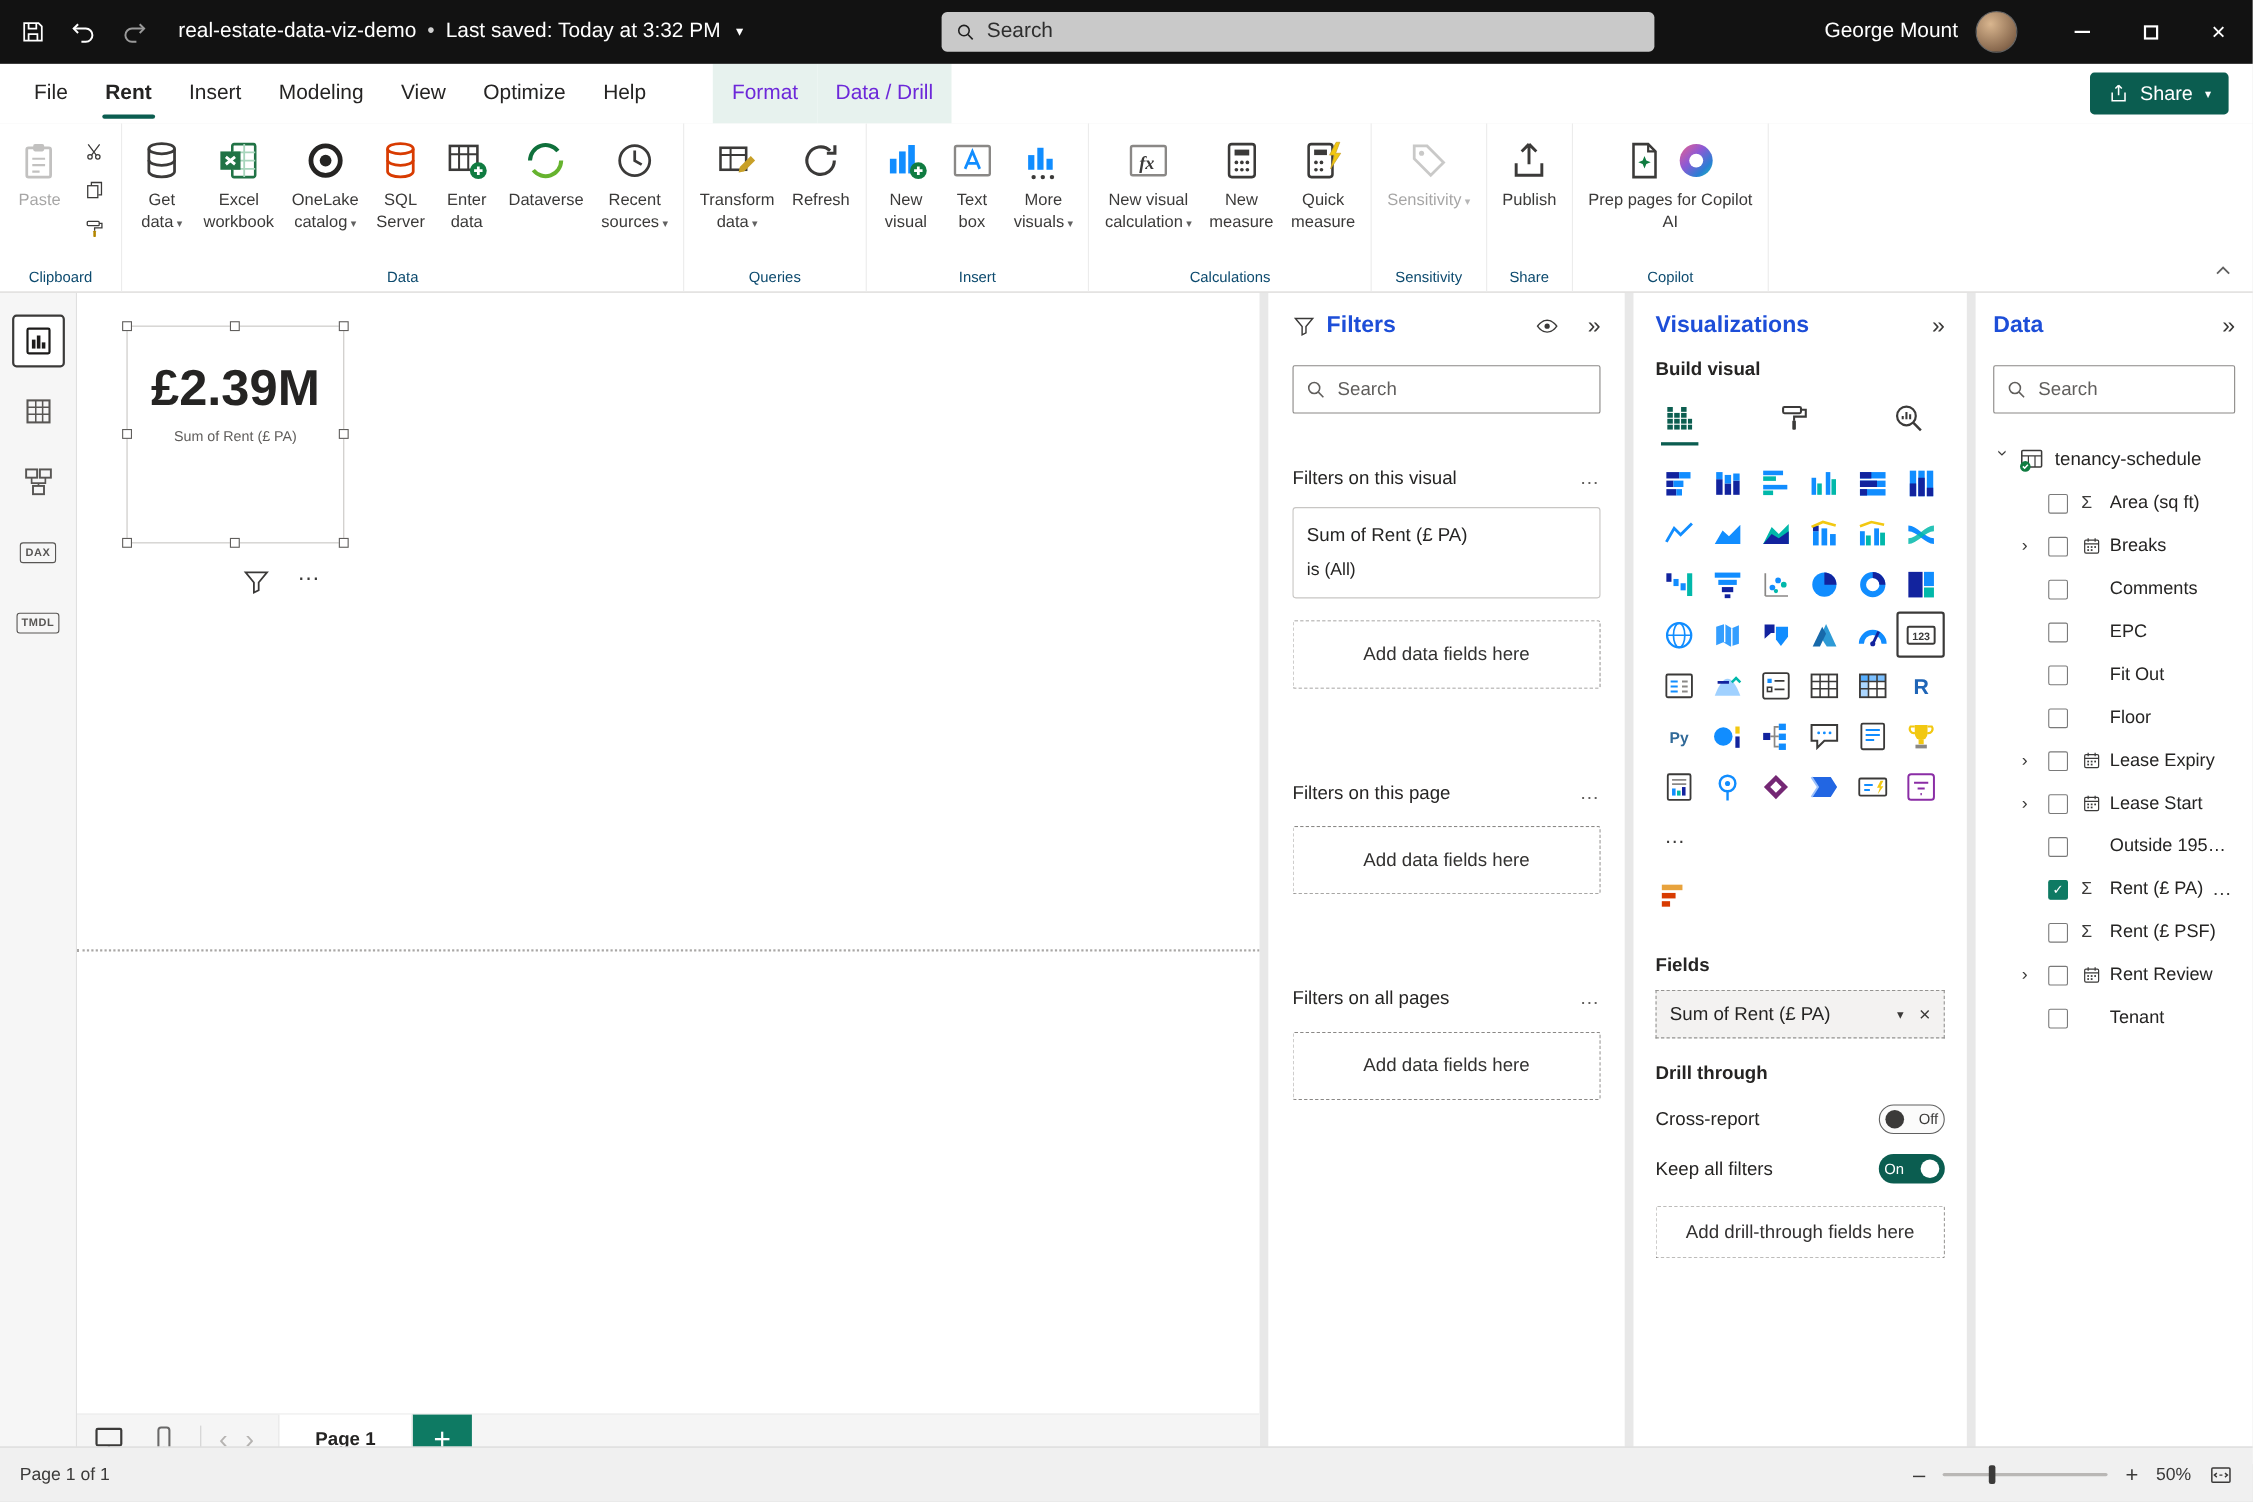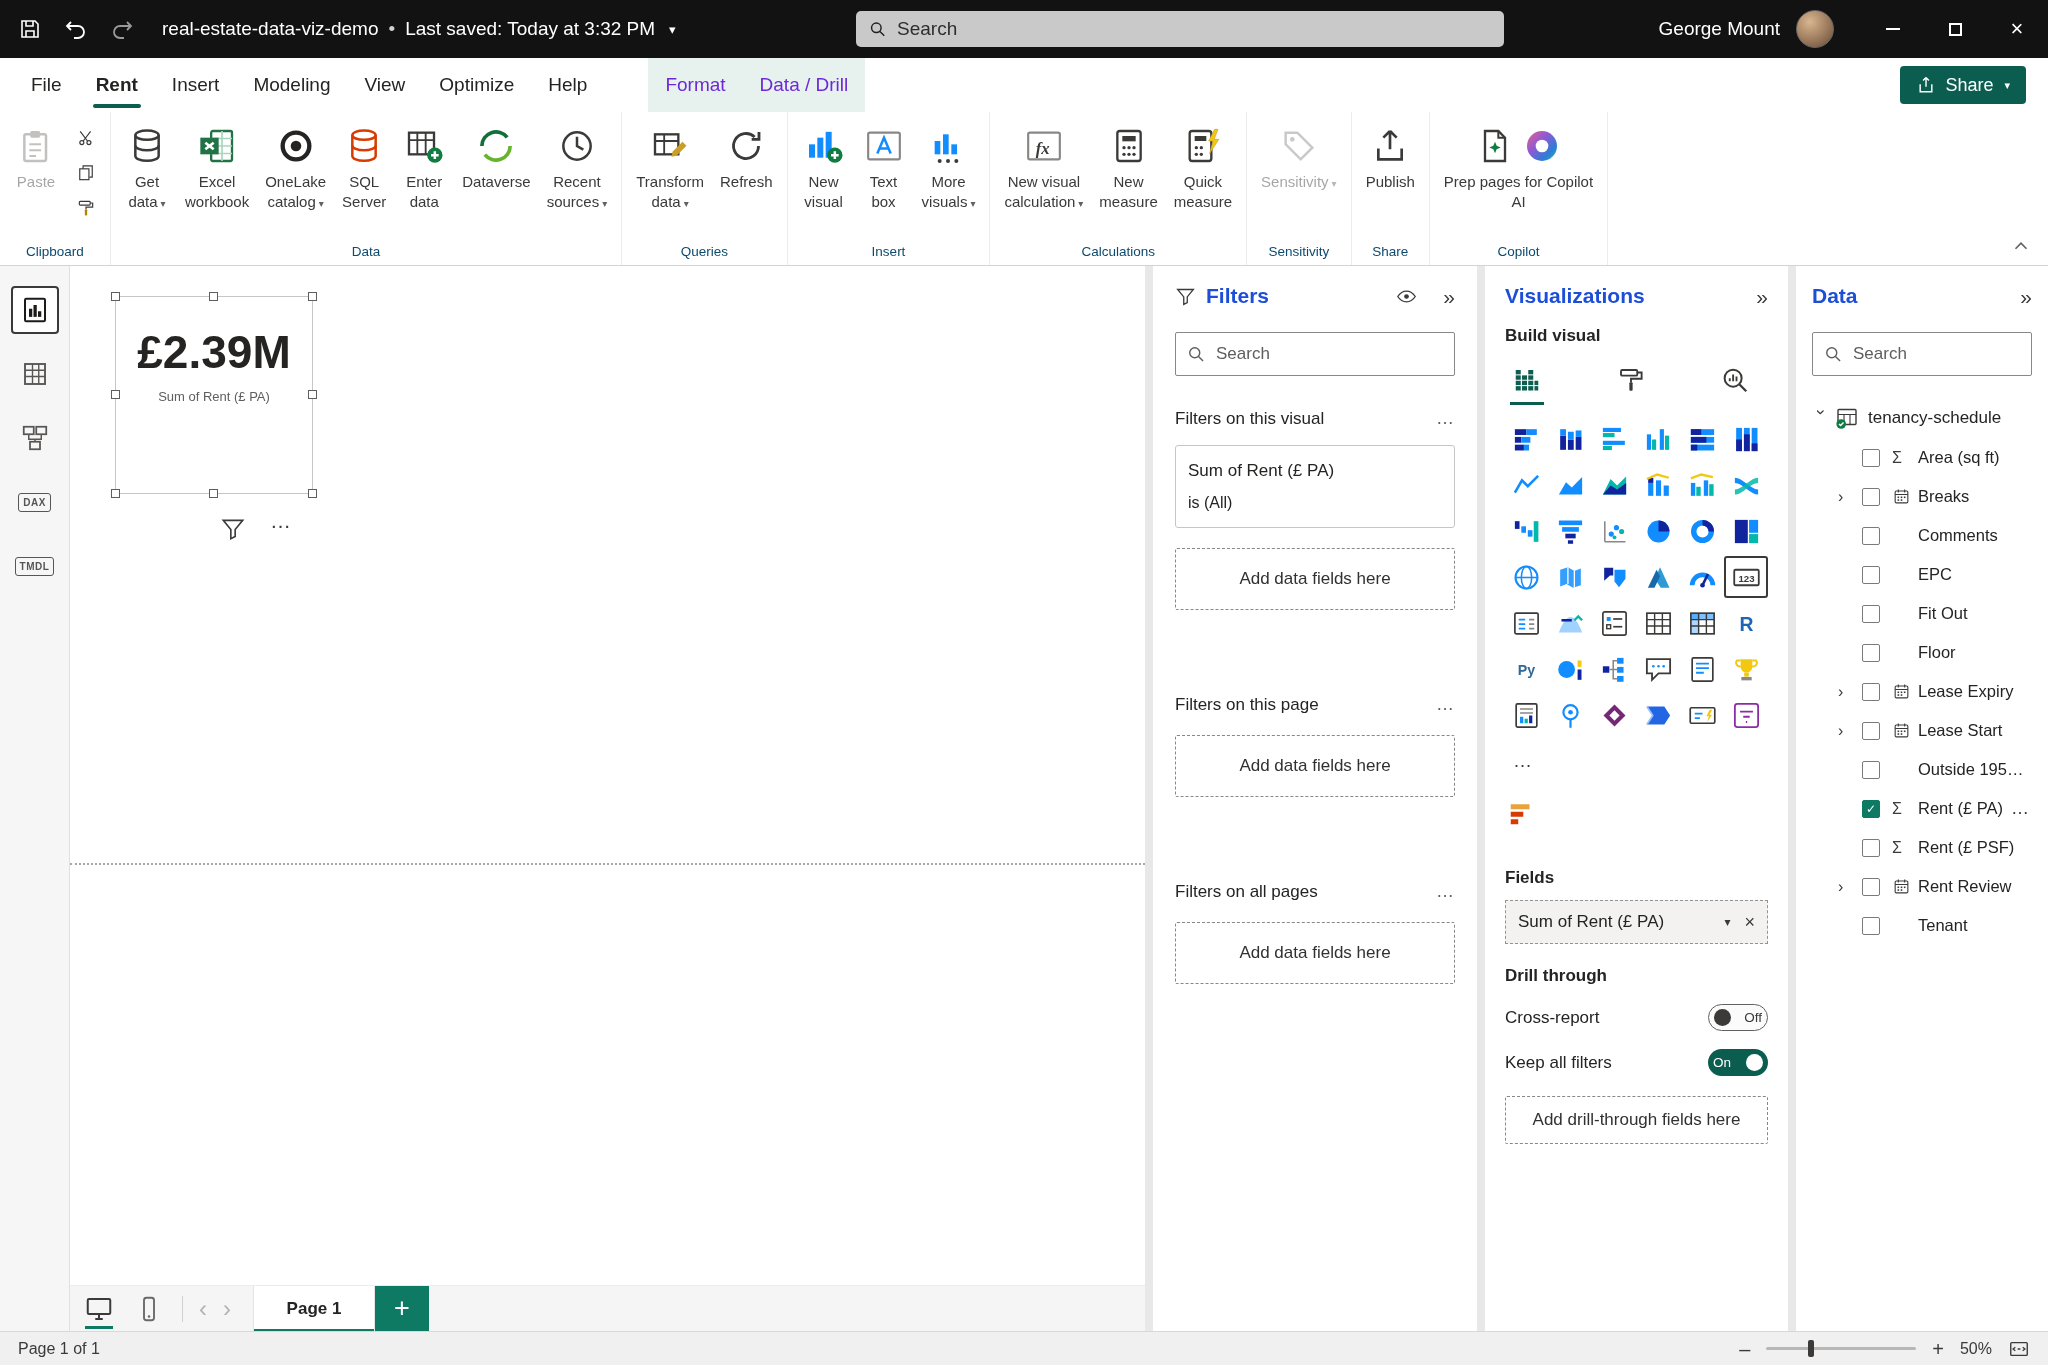--- a/index.html
+++ b/index.html
@@ -73,21 +73,21 @@
   .phead .spacer{flex:1;}
   .phead-ico{width:21px;height:21px;margin-right:10px;color:#3b3a39;}
   .phead-ico.eye{margin-right:26px;cursor:pointer;}
   .pcollapse{font-size:21px;color:#3b3a39;cursor:pointer;line-height:1;}
   .searchbox{margin-top:24px;height:44px;border:1px solid #8a8886;border-radius:2px;display:flex;align-items:center;padding:0 10px;background:#fff;}
   .searchbox .mag{width:20px;height:20px;margin-right:10px;}
   .searchbox input{border:0;outline:0;flex:1;font-size:17px;font-family:inherit;color:#252423;min-width:0;}
   .searchbox input::placeholder{color:#605e5c;opacity:1;}
 
   
-  #filter-sections .fsection{margin-top:32px;}
+  #filter-sections .fsection{margin-top:48px;}
   #filter-sections .fsection:nth-child(n+2){margin-top:84px;}
   .fsec-head{display:flex;align-items:center;justify-content:space-between;font-size:17px;color:#252423;}
   .dots{color:#605e5c;font-size:18px;letter-spacing:1px;cursor:pointer;}
   .fcard{margin-top:16px;border:1px solid #c8c6c4;border-radius:3px;padding:15px 12px;cursor:pointer;background:#fff;}
   .fcard-field{font-size:17px;color:#252423;}
   .fcard-cond{font-size:16px;color:#252423;margin-top:13px;}
   .dropzone{margin-top:20px;border:1px dashed #8a8886;border-radius:2px;height:62px;display:flex;align-items:center;justify-content:center;font-size:17px;color:#323130;background:#fff;cursor:pointer;}
 
   
   .vlabel{font-size:17px;font-weight:700;margin-top:22px;color:#252423;}
@@ -151,21 +151,21 @@
   #fico-desktop{margin-right:20px;}
   #fico-desktop.sel::after{content:"";position:absolute;left:1px;right:1px;bottom:-5px;height:3px;background:#0e7a63;}
   #fico-phone{margin-right:18px;opacity:.75;}
   .fdivider{width:1px;height:26px;background:#d0d0d0;margin-right:16px;}
   .fnav{font-size:24px;color:#b5b3b1;margin-right:16px;cursor:pointer;line-height:1;}
   #page-tab{height:46px;min-width:122px;background:#fff;display:flex;align-items:center;justify-content:center;font-size:17px;font-weight:600;position:relative;border-left:1px solid #e4e4e4;border-right:1px solid #e4e4e4;cursor:pointer;margin-left:6px;}
   #page-tab::after{content:"";position:absolute;left:0;right:0;bottom:0;height:3px;background:#0e7a63;}
   #new-page-btn{width:54px;height:46px;background:#0e7a63;color:#fff;font-size:27px;display:flex;align-items:center;justify-content:center;cursor:pointer;}
 
   
-  #statusbar{position:absolute;left:0;right:0;bottom:0;height:34px;background:#f0f0f0;border-top:1px solid #d8d8d8;display:flex;align-items:center;padding:0 18px;font-size:16px;color:#3b3a39;z-index:25;}
+  #statusbar{position:absolute;left:0;right:0;bottom:0;height:50px;background:#f0f0f0;border-top:1px solid #d8d8d8;display:flex;align-items:center;padding:0 18px;font-size:16px;color:#3b3a39;z-index:25;}
   #sb-right{margin-left:auto;display:flex;align-items:center;gap:16px;}
   .zbtn{font-size:20px;color:#3b3a39;cursor:pointer;line-height:1;}
   #zoom-track{width:150px;height:3px;background:#b9b7b5;position:relative;border-radius:2px;cursor:pointer;}
   #zoom-thumb{position:absolute;left:28%;top:-7px;width:6px;height:17px;background:#3b3a39;border-radius:2px;cursor:grab;}
   #fit-icon{width:22px;height:22px;color:#3b3a39;cursor:pointer;}
 </style>
 </head>
 <body>
 
 <div id="titlebar">

